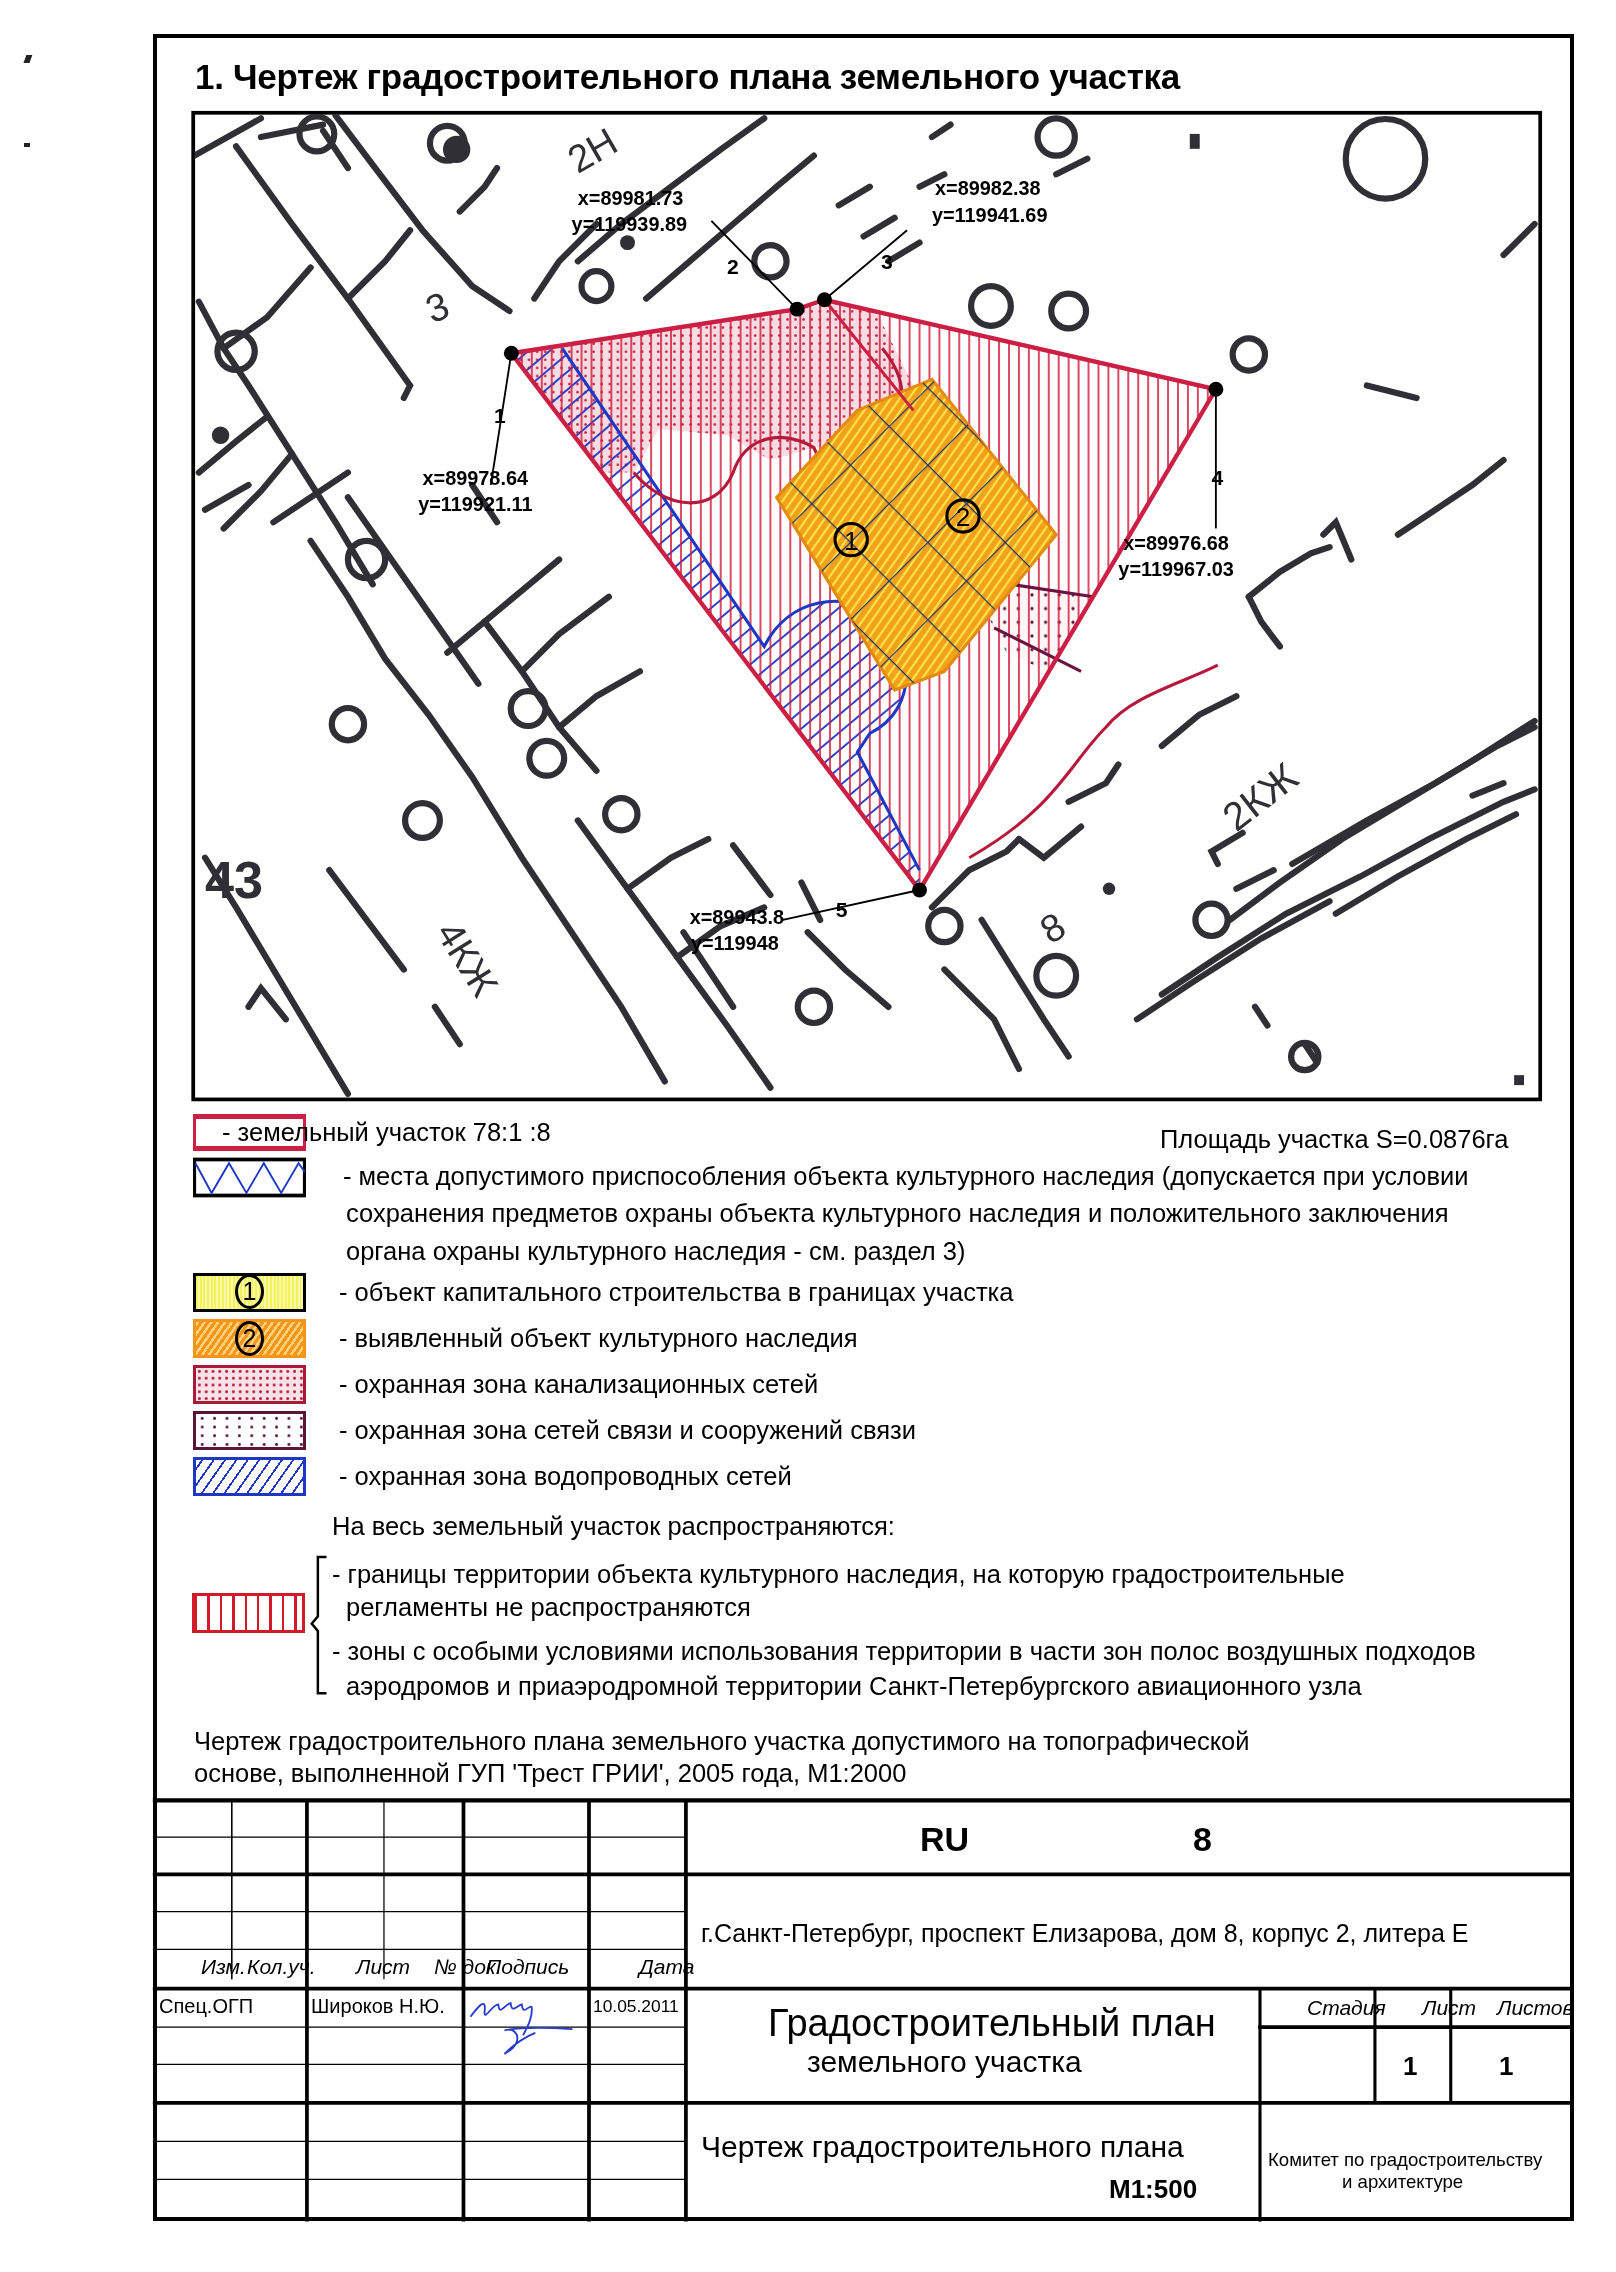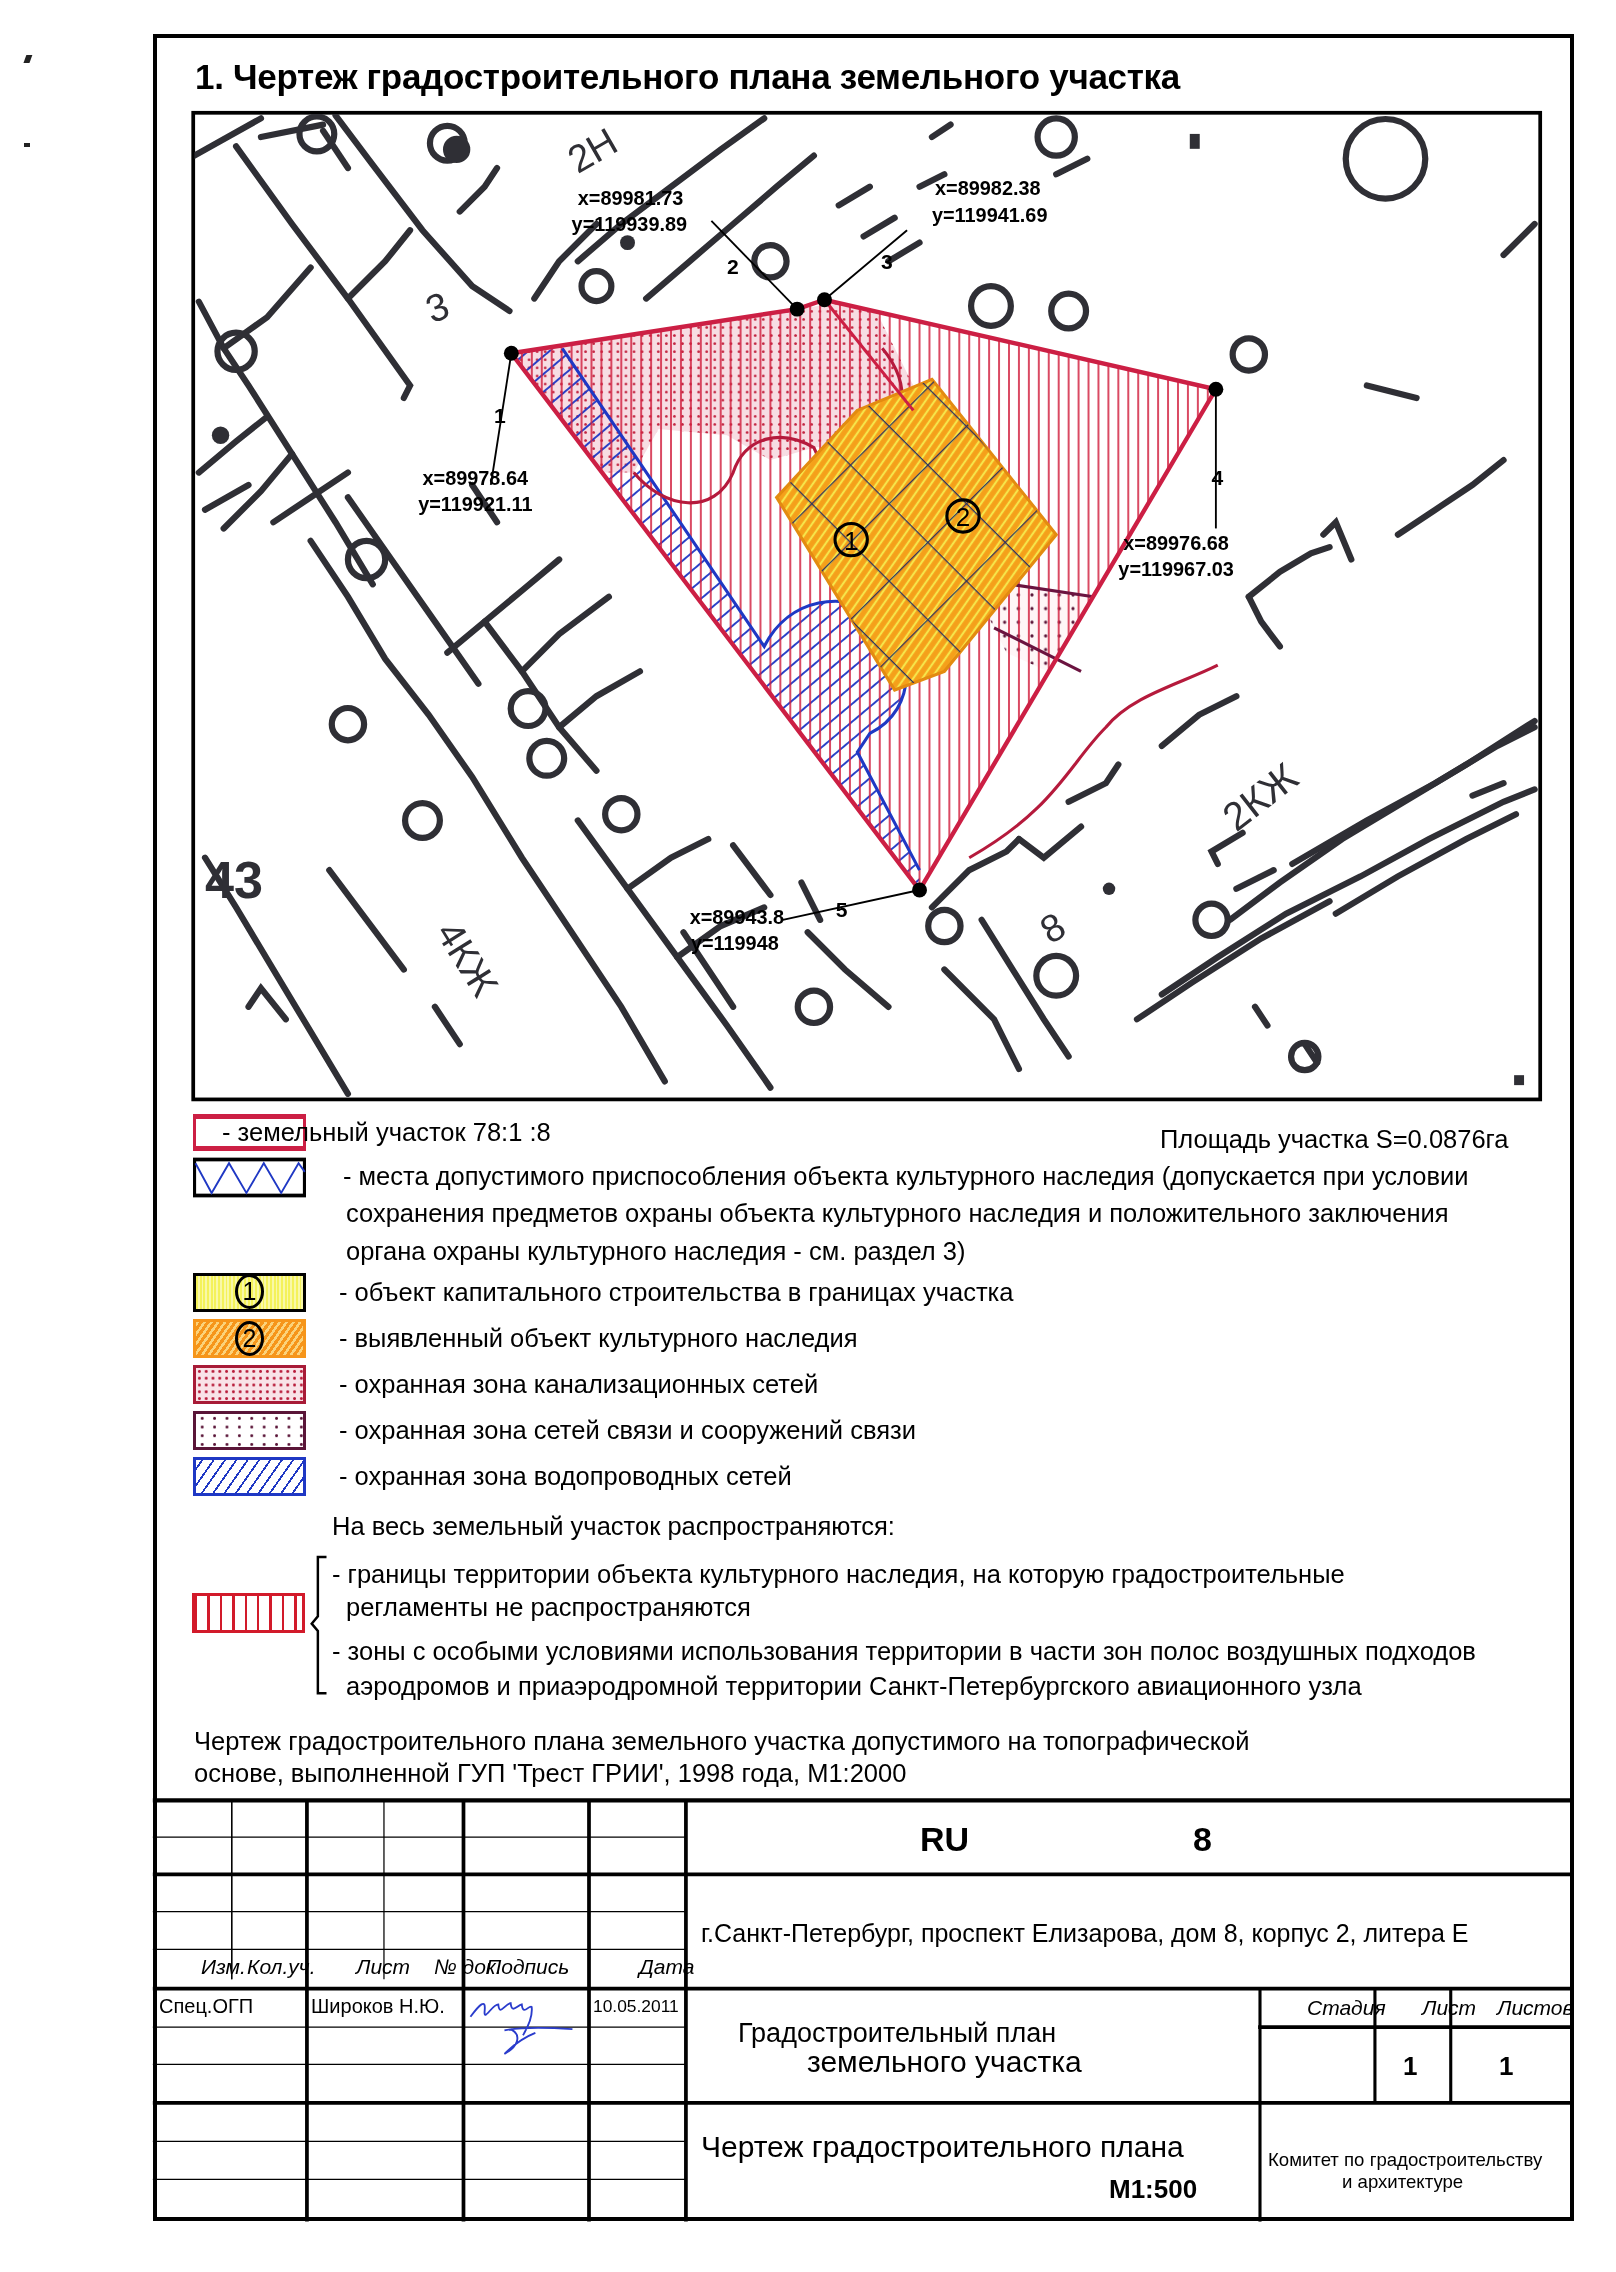--- a/index.html
+++ b/index.html
@@ -280,21 +280,21 @@
 <div class="swatch" style="left:192px;top:1593px;height:40px;border:3.7px solid #d21a2a;background:repeating-linear-gradient(90deg,#d21a2a 0 2.5px,#fff 2.5px 12.4px);"></div>
 <svg class="abs" width="37" height="143" style="left:308px;top:1554px;" viewBox="0 0 60 230">
   <path d="M30 4 L16 4 L16 100 L6 112 L16 124 L16 225 L30 225" fill="none" stroke="#000" stroke-width="4"></path>
 </svg>
 <div class="legend-text" style="left:332px;top:1557px;">- границы территории объекта культурного наследия, на которую градостроительные</div>
 <div class="legend-text" style="left:346px;top:1590px;">регламенты не распространяются</div>
 <div class="legend-text" style="left:332px;top:1634px;">- зоны с особыми условиями использования территории в части зон полос воздушных подходов</div>
 <div class="legend-text" style="left:346px;top:1669px;">аэродромов и приаэродромной территории Санкт-Петербургского авиационного узла</div>
 
 <div class="legend-text" style="left:194px;top:1724px;">Чертеж градостроительного плана земельного участка допустимого на топографической</div>
-<div class="legend-text" style="left:194px;top:1756px;">основе, выполненной ГУП 'Трест ГРИИ', 1998 года, М1:2000</div>
+<div class="legend-text" style="left:194px;top:1756px;">основе, выполненной ГУП 'Трест ГРИИ', 2005 года, М1:2000</div>
 
 <svg class="abs" width="1616" height="2273" style="left:0;top:0;pointer-events:none;" viewBox="0 0 2601 3657">
   <g stroke="#000" fill="none">
 
     <line x1="246" y1="2897" x2="2532" y2="2897" stroke-width="7"></line>
 
     <line x1="373" y1="2897" x2="373" y2="3185" stroke-width="2"></line>
     <line x1="393" y1="2897" x2="393" y2="3185" stroke-width="2" opacity="0"></line>
     <line x1="318" y1="2897" x2="318" y2="3185" stroke-width="0"></line>
     <line x1="391" y1="2897" x2="391" y2="3185" stroke-width="0"></line>
@@ -349,21 +349,21 @@
 <svg class="abs" width="112" height="68" style="left:467px;top:1992px;" viewBox="0 0 180 110">
   <path d="M5 40 C20 20 30 10 28 30 C26 50 40 20 50 20 C52 40 60 20 70 18 C72 36 80 22 88 20 C90 40 100 20 104 24 C106 40 96 60 90 70 M60 62 C90 56 140 58 170 60 M70 60 C90 70 80 90 60 100 C80 80 100 70 110 66" fill="none" stroke="#2a3ccc" stroke-width="3"></path>
 </svg>
 <div class="stamp-text" style="left:593px;top:1996px;font-size:17.4px;">10.05.2011</div>
 
 <div class="stamp-text" style="left:920px;top:1820px;font-size:34px;font-weight:bold;">
   <span>RU</span><span style="display:inline-block;width:224px;"></span><span>8</span>
 </div>
 <div class="stamp-text" style="left:701px;top:1919px;font-size:25px;">г.Санкт-Петербург, проспект Елизарова, дом 8, корпус 2, литера Е</div>
 
-<div class="stamp-text" style="left:738px;top:2002px;font-size:27px;margin-top:16px;">Градостроительный план</div>
+<div class="stamp-text" style="left:768px;top:2002px;font-size:38px;">Градостроительный план</div>
 <div class="stamp-text" style="left:807px;top:2045px;font-size:30px;">земельного участка</div>
 
 <div class="stamp-text ital" style="left:1265px;top:1996px;font-size:21px;">Стадия</div>
 <div class="stamp-text ital" style="left:1380px;top:1996px;font-size:21px;">Лист</div>
 <div class="stamp-text ital" style="left:1455px;top:1996px;font-size:21px;">Листов</div>
 <div class="stamp-text" style="left:1305px;top:2051px;font-size:26px;font-weight:bold;"></div>
 <div class="stamp-text" style="left:1403px;top:2051px;font-size:26px;font-weight:bold;">1</div>
 <div class="stamp-text" style="left:1499px;top:2051px;font-size:26px;font-weight:bold;">1</div>
 
 <div class="stamp-text" style="left:701px;top:2130px;font-size:30px;text-align:center;">Чертеж градостроительного плана</div>

